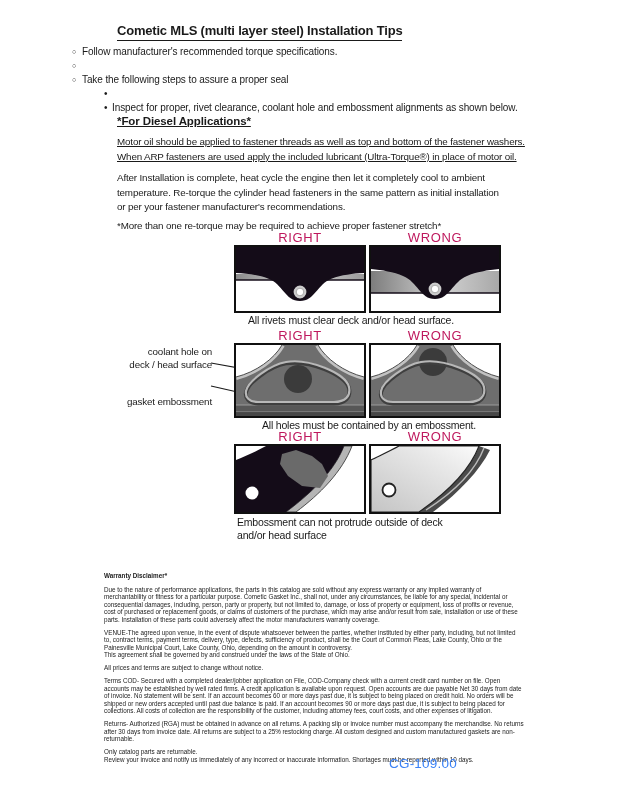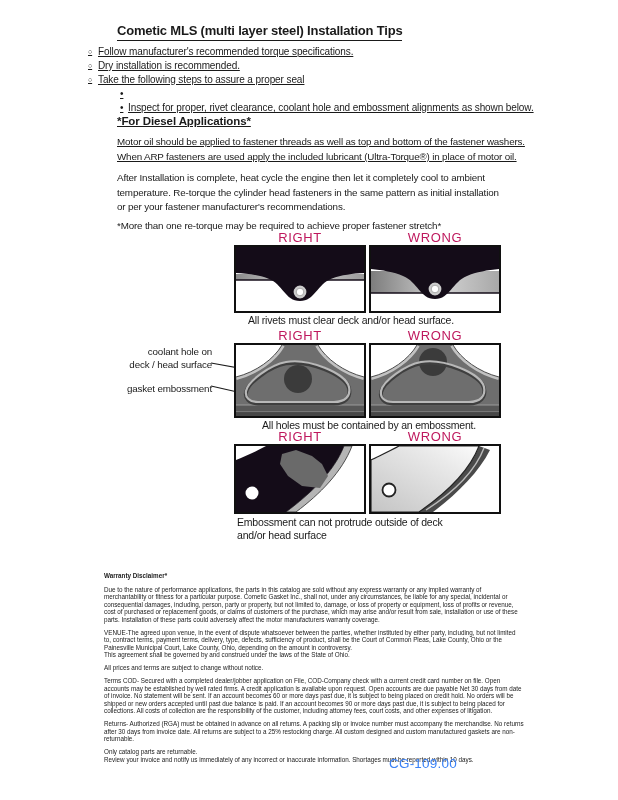--- a/index.html
+++ b/index.html
@@ -8,40 +8,40 @@
     background:#ffffff; overflow:hidden;
     font-family:"Liberation Sans", sans-serif; color:#1a1a1a;
   }
   .abs { position:absolute; }
 
   .doc-title {
     left:117px; top:23px; font-size:13px; font-weight:bold; letter-spacing:-0.2px;
     display:inline-block; border-bottom:1.6px solid #1a1a1a; padding-bottom:2px;
   }
 
-  .bullets { left:88px; top:45px; font-size:10px; line-height:14px; letter-spacing:-0.1px;text-decoration:underline; }
+  .bullets { left:72px; top:45px; font-size:10px; line-height:14px; letter-spacing:-0.1px; }
   .b-row { display:flex; }
   .b-row.sub { margin-left:32px; }
   .b-marker { width:10px; flex:0 0 10px; font-size:7px; line-height:14px; text-align:left; }
   .b-row.sub .b-marker { font-size:10px; width:8px; flex-basis:8px; }
 
   .diesel-heading { left:117px; top:115px; font-size:11.5px; font-weight:bold; letter-spacing:-0.1px;text-decoration:underline; }
   .para { left:117px; font-size:9.8px; line-height:14.6px; letter-spacing:-0.15px; }
   .para1 { top:135px;text-decoration:underline; }
   .para2 { top:171px; }
   .note  { top:219px; }
 
   .rw-label { width:132px; text-align:center; font-size:13px; letter-spacing:0.6px; color:#be185d; }
   .img-box { width:128px; border:2px solid #101010; background:#fff; }
   .img-box svg { display:block; }
 
   .caption { font-size:10.5px; letter-spacing:-0.2px; line-height:13px; color:#1a1a1a; }
 
   .side-labels { left:90px; top:345px; width:122px; text-align:right; font-size:9.8px; line-height:13px; letter-spacing:-0.15px; }
-  .side-label-2 { margin-top:11px; }
+  .side-label-2 { margin-top:24px; }
 
   .leader-overlay { left:205px; top:340px; pointer-events:none; }
 
   .legal { left:104px; top:572px; width:420px; font-size:6.3px; line-height:7.5px; color:#222; letter-spacing:0; }
   .legal .lhead { font-weight:bold; margin-bottom:6px; }
   .legal .lp { margin-bottom:5.5px; }
   .legal .lp.tight { margin-bottom:0; }
 
   .page-number { left:389px; top:756px; font-size:13.5px; color:#3b82f6; letter-spacing:0.2px; }
 </style>
@@ -52,21 +52,20 @@
 
   <div class="abs doc-title">Cometic MLS (multi layer steel) Installation Tips</div>
 
   <div class="abs bullets">
     <div class="b-row">
       <span class="b-marker">○</span>
       <span>Follow manufacturer's recommended torque specifications.</span>
     </div>
     <div class="b-row">
       <span class="b-marker">○</span>
-      <span>Dry installation is recommended.</span>
     </div>
     <div class="b-row">
       <span class="b-marker">○</span>
       <span>Take the following steps to assure a proper seal</span>
     </div>
     <div class="b-row sub">
       <span class="b-marker">•</span>
     </div>
     <div class="b-row sub">
       <span class="b-marker">•</span>

